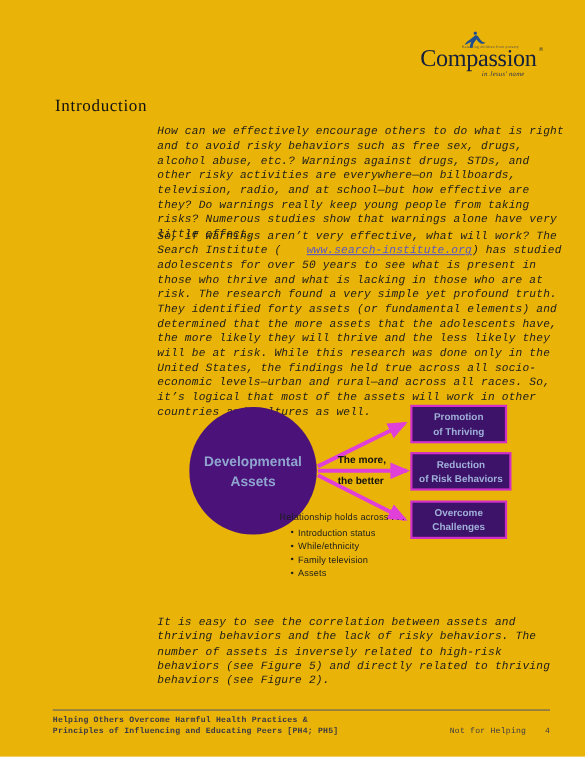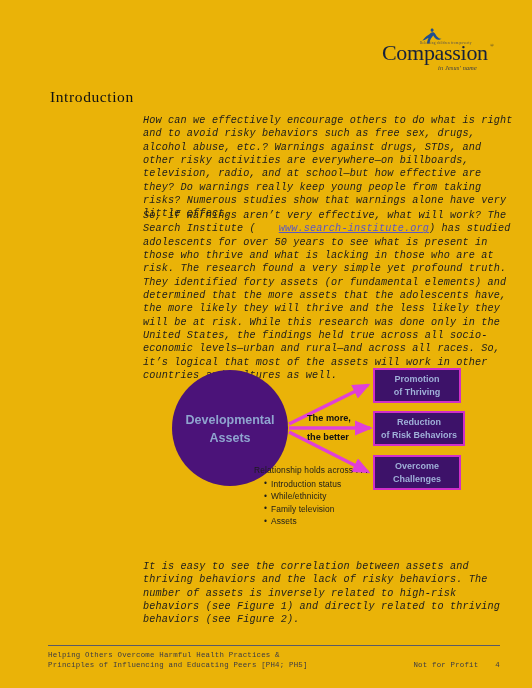--- a/index.html
+++ b/index.html
@@ -190,20 +190,21 @@
     font-size: 7.4px;
     line-height: 10.2px;
     color: #3a3a44;
     letter-spacing: 0.2px;
   }
   #footer .f-left {
     position: absolute;
     left: 0;
     top: 0;
     white-space: pre-line;
+    font-weight: bold;
   }
   #footer .f-right {
     position: absolute;
     right: 0;
     top: 10.2px;
     white-space: nowrap;
   }
   #footer .f-right .f-page { margin-left: 17px; }
 </style>
 </head>
@@ -303,24 +304,24 @@
       <li>While/ethnicity</li>
       <li>Family television</li>
       <li>Assets</li>
     </ul>
   </div>
 
   <div class="body-col" id="para3">
     <p class="para">It is easy to see the correlation between assets and
 thriving behaviors and the lack of risky behaviors. The
 number of assets is inversely related to high-risk
-behaviors (see Figure 1) and directly related to thriving
+behaviors (see Figure 5) and directly related to thriving
 behaviors (see Figure 2).</p>
   </div>
 
   <div id="footer-rule"></div>
   <div id="footer">
     <div class="f-left">Helping Others Overcome Harmful Health Practices &amp;
 Principles of Influencing and Educating Peers [PH4; PH5]</div>
-    <div class="f-right"><span>Not for Profit</span><span class="f-page">4</span></div>
+    <div class="f-right"><span>Not for Helping</span><span class="f-page">4</span></div>
   </div>
 
 </div>
 
 </body></html>

